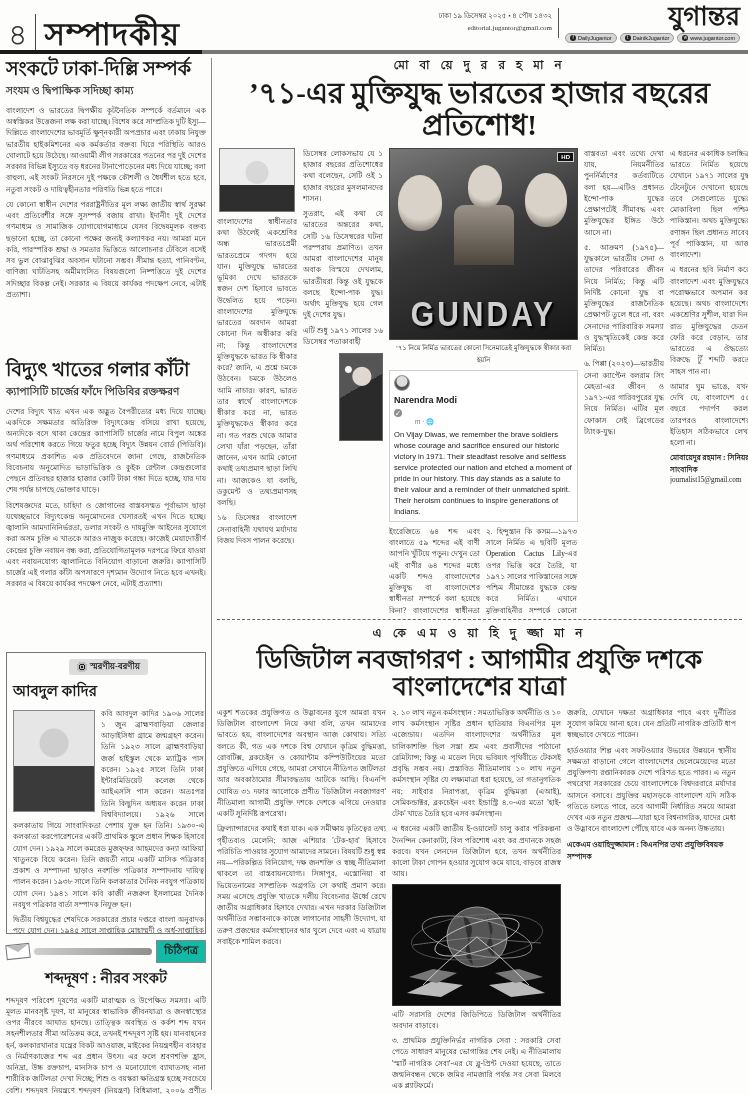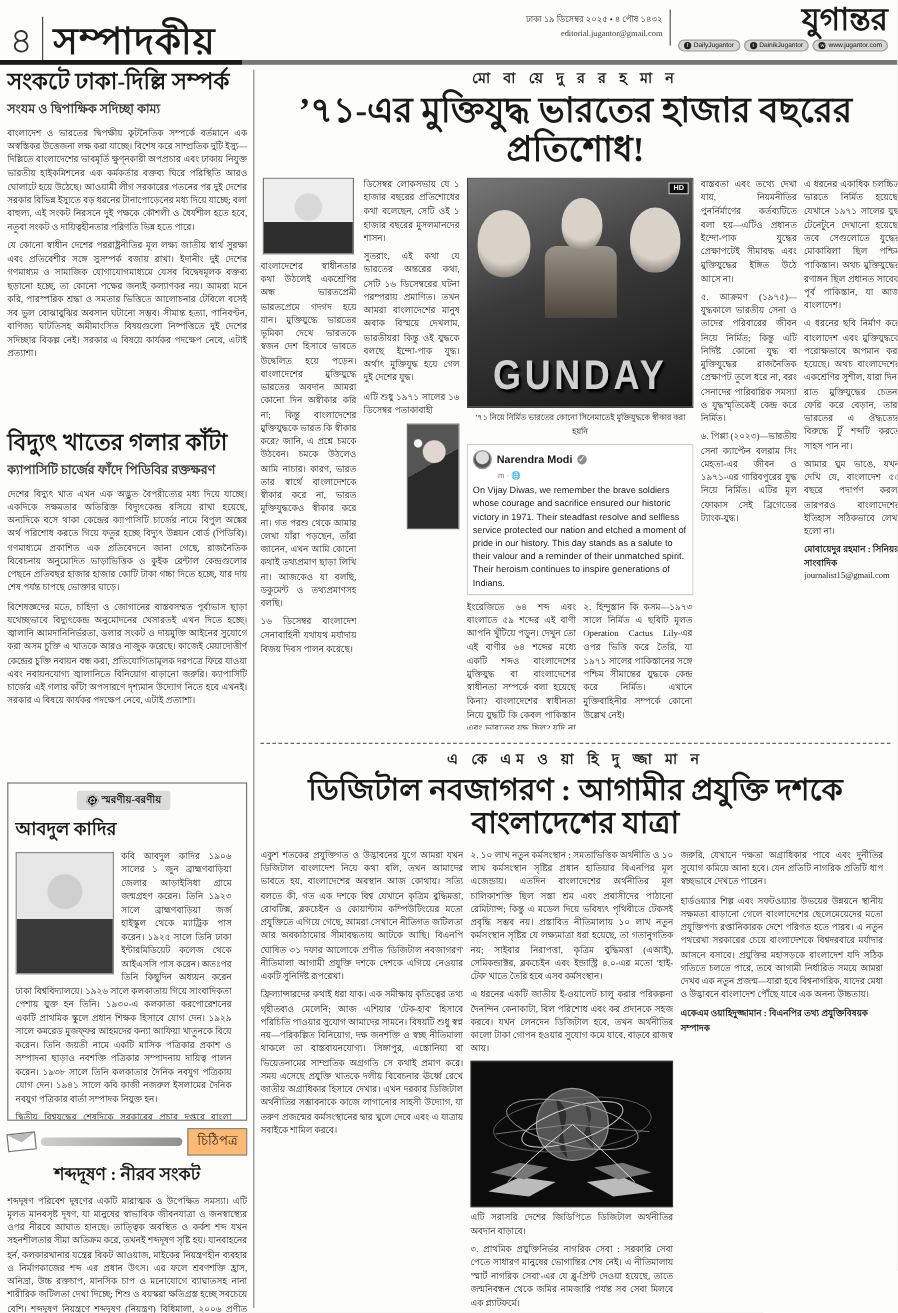--- a/index.html
+++ b/index.html
@@ -38,39 +38,39 @@
 
   
   .ed{ margin-bottom:8px; }
   .ed h2{ font-size:19px; font-weight:bold; line-height:1.15; margin-bottom:3px; }
   .ed h3{ font-size:10.5px; font-weight:bold; color:#3c3c3c; margin-bottom:5px; }
   .ed .paras{ overflow:hidden; }
   .ed1 .paras{ height:246px; }
   .ed2 .paras{ height:238px; }
 
   
-  .memorial{ border:1px solid #777; padding:6px 12px 4px 6px; height:282px; overflow:hidden; margin-bottom:6px; }
+  .memorial{ border:1px solid #777; padding:6px 1px 4px 6px; height:282px; overflow:hidden; margin-bottom:6px; }
   .mem-badge{ display:flex; justify-content:center; margin-bottom:4px; }
   .mem-badge .inner{ display:flex; align-items:center; gap:3px; background:#dcdcdc; border-radius:3px; padding:1px 8px; }
   .swirl{ width:10px; height:10px; border-radius:50%; background:repeating-radial-gradient(circle at 50% 50%, #222 0 1px, #bbb 1px 2.5px); }
   .mem-badge .lbl{ font-size:8.5px; font-weight:bold; color:#222; }
   .memorial h3{ font-size:15px; font-weight:bold; margin-bottom:4px; }
   .mem-photo{ float:left; width:82px; height:102px; margin:2px 6px 2px 0; border:1px solid #888;
     background:
       radial-gradient(circle at 50% 32%, #cfcfcf 0 14px, transparent 15px),
       radial-gradient(circle at 42% 30%, #333 0 3px, transparent 4px),
       radial-gradient(circle at 58% 30%, #333 0 3px, transparent 4px),
       linear-gradient(to bottom, #e6e6e6 0 55%, #3a3a3a 55% 100%); }
 
   
   .letters-head{ display:flex; align-items:center; gap:4px; margin-bottom:4px; }
   .env{ width:24px; height:15px; background:#fff; border:1px solid #777; position:relative; transform:rotate(-6deg); }
   .env:before{ content:""; position:absolute; left:0; top:0; border-left:11px solid transparent; border-right:11px solid transparent; border-top:7px solid #bbb; }
   .letters-bar{ flex:1; height:7px; border-radius:4px; background:linear-gradient(to right,#cfcfcf,#8f8f8f); }
-  .letters-label{ font-size:11px; font-weight:normal; background:#fdba74; border:1px solid #888; padding:1px 7px; }
+  .letters-label{ font-size:11px; font-weight:bold; background:#14b8a6; border:1px solid #888; padding:1px 7px; }
   .letters h3{ font-size:14.5px; font-weight:bold; text-align:center; margin-bottom:4px; }
   .letters .paras{ height:102px; overflow:hidden; }
 
   
   .byline{ text-align:center; font-size:12px; letter-spacing:4px; font-weight:bold; color:#222; }
   .main-art .headline{ text-align:center; font-size:29px; font-weight:bold; line-height:1.1; margin:2px 0 6px 0; }
   .cols{ display:flex; gap:6px; }
   .colN{ width:80px; flex:0 0 80px; overflow:hidden; }
   .main-art .cols{ height:466px; }
   .author-photo{ width:76px; height:64px; border:1px solid #777; margin:0 auto 4px auto;
@@ -91,21 +91,21 @@
   .poster .hd{ position:absolute; top:3px; right:3px; background:#111; color:#fff; font-family:"Liberation Sans",sans-serif; font-size:6px; font-weight:bold; padding:1px 3px; border:1px solid #ccc; }
   .face{ position:absolute; border-radius:50% 50% 46% 46%; background:radial-gradient(circle at 50% 40%, #d9d2c8 0 55%, #8c867c 85%, #5c574f 100%); }
   .f1{ width:44px; height:56px; left:8px; top:26px; }
   .f2{ width:34px; height:44px; left:78px; top:16px; }
   .f3{ width:42px; height:54px; right:10px; top:24px; }
   .torso{ position:absolute; width:60px; height:60px; left:64px; top:56px; background:linear-gradient(#9a9288,#4d463d); border-radius:10px 10px 0 0; }
   .poster .ptitle{ position:absolute; left:0; right:0; bottom:8px; text-align:center; font-family:"Liberation Sans",sans-serif; font-weight:bold; font-size:30px; letter-spacing:3px; color:#cfcfcf; text-shadow:1px 1px 0 #000, 2px 2px 2px #000; transform:scaleY(1.15); }
   .caption{ font-size:6.6px; text-align:center; color:#111; margin:2px 0 4px 0; }
 
   .tweet{ border:1px solid #cfcfcf; background:#fff; padding:4px; margin-bottom:4px; }
-  .tw-head{ display:flex; gap:4px; align-items:center; }
+  .tw-head{ display:flex; gap:4px; align-items:flex-start;flex-direction:column; }
   .tw-avatar{ width:16px; height:16px; border-radius:50%; background:radial-gradient(circle at 50% 38%, #ddd 0 5px, #555 6px); border:1px solid #999; }
   .tw-name{ font-family:"Liberation Sans",sans-serif; font-size:9px; font-weight:bold; }
   .tw-badge{ display:inline-block; width:8px; height:8px; border-radius:50%; background:#8f8f8f; color:#fff; font-size:6px; line-height:8px; text-align:center; font-family:"Liberation Sans",sans-serif; }
   .tw-meta{ font-family:"Liberation Sans",sans-serif; font-size:6.5px; color:#777; margin:1px 0 3px 21px; }
   .tw-body{ font-family:"Liberation Sans",sans-serif; font-size:7.6px; line-height:1.45; color:#222; text-align:left; }
   .subcols{ display:flex; gap:6px; margin-top:2px; }
   .subcol{ width:91px; flex:0 0 91px; overflow:hidden; height:108px; }
 
   .dash-divider{ border-top:1px dashed #666; margin:5px 0 4px 0; }
 

